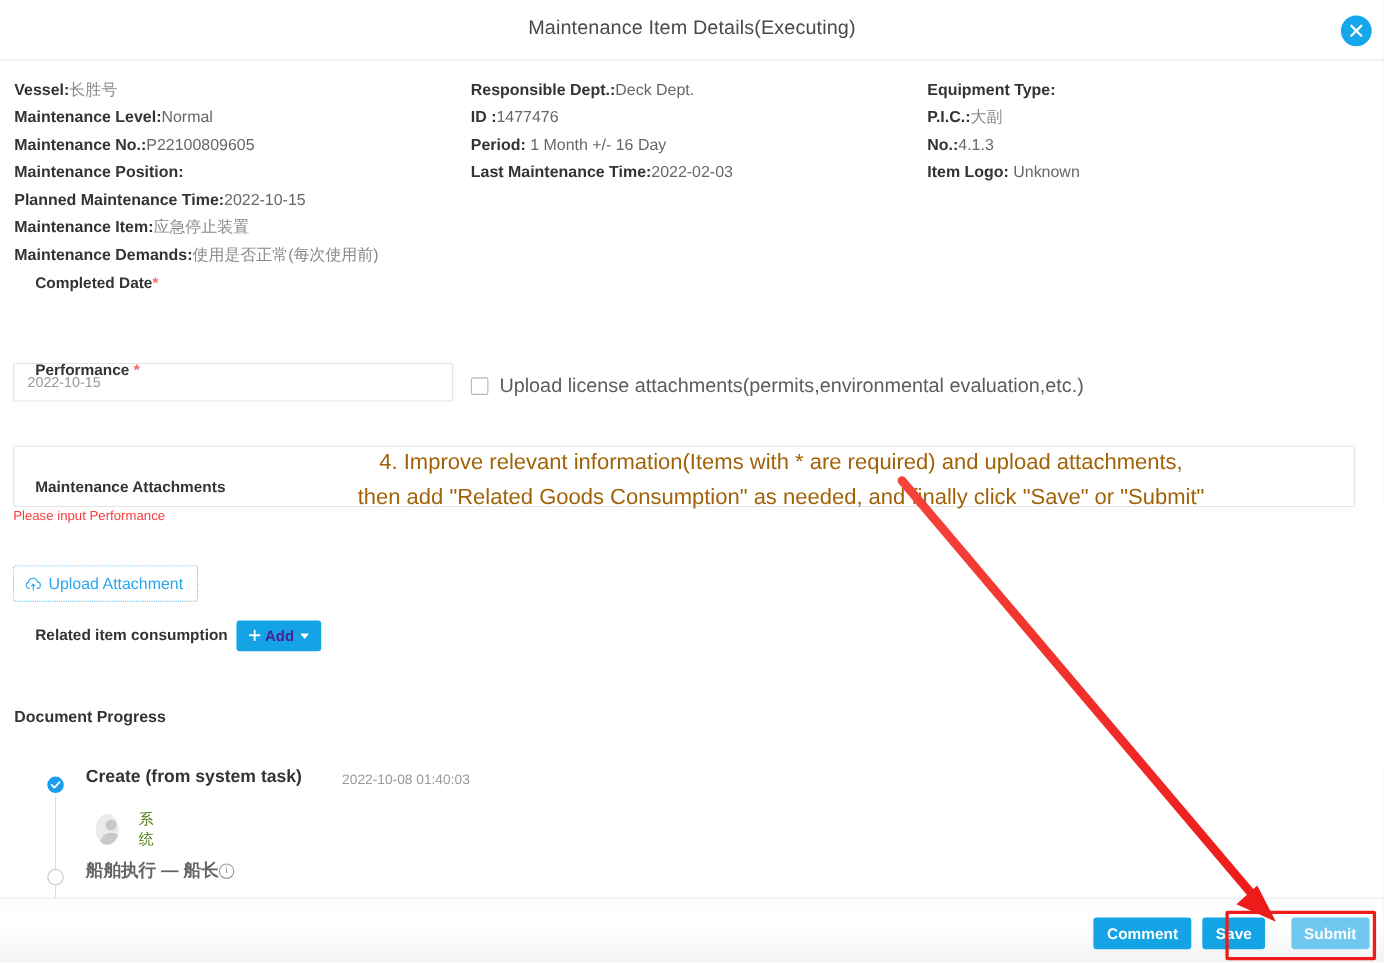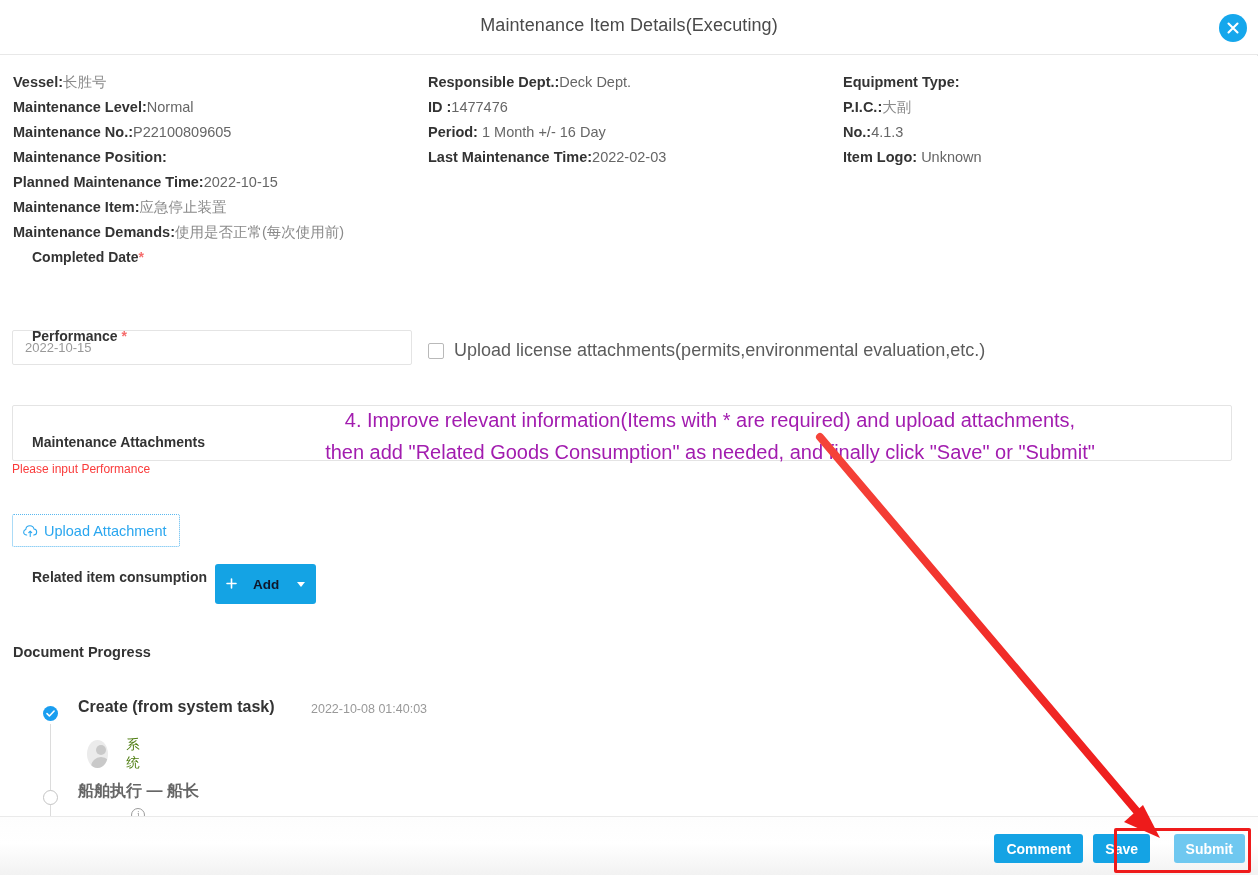--- a/index.html
+++ b/index.html
@@ -102,44 +102,44 @@
     position: absolute; left: 12px; top: 406px;
     font-size: 12px; color: #fa3b3b;
   }
 
   
   .annot-text {
     position: absolute; left: 190px; top: 348px;
     width: 1040px;
     text-align: center;
     font-size: 20px; line-height: 32px;
-    color: #a21caf;
+    color: #a16207;
     pointer-events: none;
   }
 
   
   .upload-box {
     position: absolute; left: 12px; top: 458px;
     height: 33px;
     border: 1px dotted #59b8f0; border-radius: 2px;
     background: #fff;
     display: flex; align-items: center;
     padding: 0 12px 0 10px;
     cursor: pointer;
   }
   .upload-box .cloud { color: #29a6ef; margin-right: 6px; display:flex; }
   .upload-text { font-size: 14.5px; color: #29a6ef; }
 
   .add-btn {
     position: absolute; left: 215px; top: 508px;
-    height: 40px; padding: 0 11px;
-    background: #14a3e4; color: #0f172a;
+    height: 28px; padding: 0 11px;
+    background: #14a3e4; color: #4c1d95;
     border: none; border-radius: 3px;
     font-size: 13.5px; font-weight: bold;
-    display: flex; align-items: center; gap: 16px;
+    display: flex; align-items: center; gap: 4px;
     cursor: pointer;
   }
   .add-btn .caret {
     display:inline-block;
     border-left: 4px solid transparent;
     border-right: 4px solid transparent;
     border-top: 5px solid #fff;
     margin-left: 2px;
   }
 
@@ -194,21 +194,21 @@
     left: 4px; top: 17px; width: 20px; height: 14px;
     border-radius: 10px 10px 0 0; background: #c9c9c9;
   }
   .tl-user-name {
     margin-left: 18px; font-size: 13.5px; color: #4d7c0f;
   }
   .tl-title-pending {
     position: absolute; left: 35px; top: -9px;
     font-size: 16px; font-weight: bold; color: #666;
     white-space: nowrap;
-    display: flex; align-items: center; gap: 6px; flex-direction: column;
+    display: flex; align-items: center; 
   }
   .info-circle {
     display:inline-flex; align-items:center; justify-content:center;
     width: 14px; height: 14px; border-radius: 50%;
     border: 1px solid #9b9b9b; color: #9b9b9b;
     font-size: 10px; font-weight: normal; line-height: 1;
     font-family: "Liberation Serif", serif;
   }
 
   

